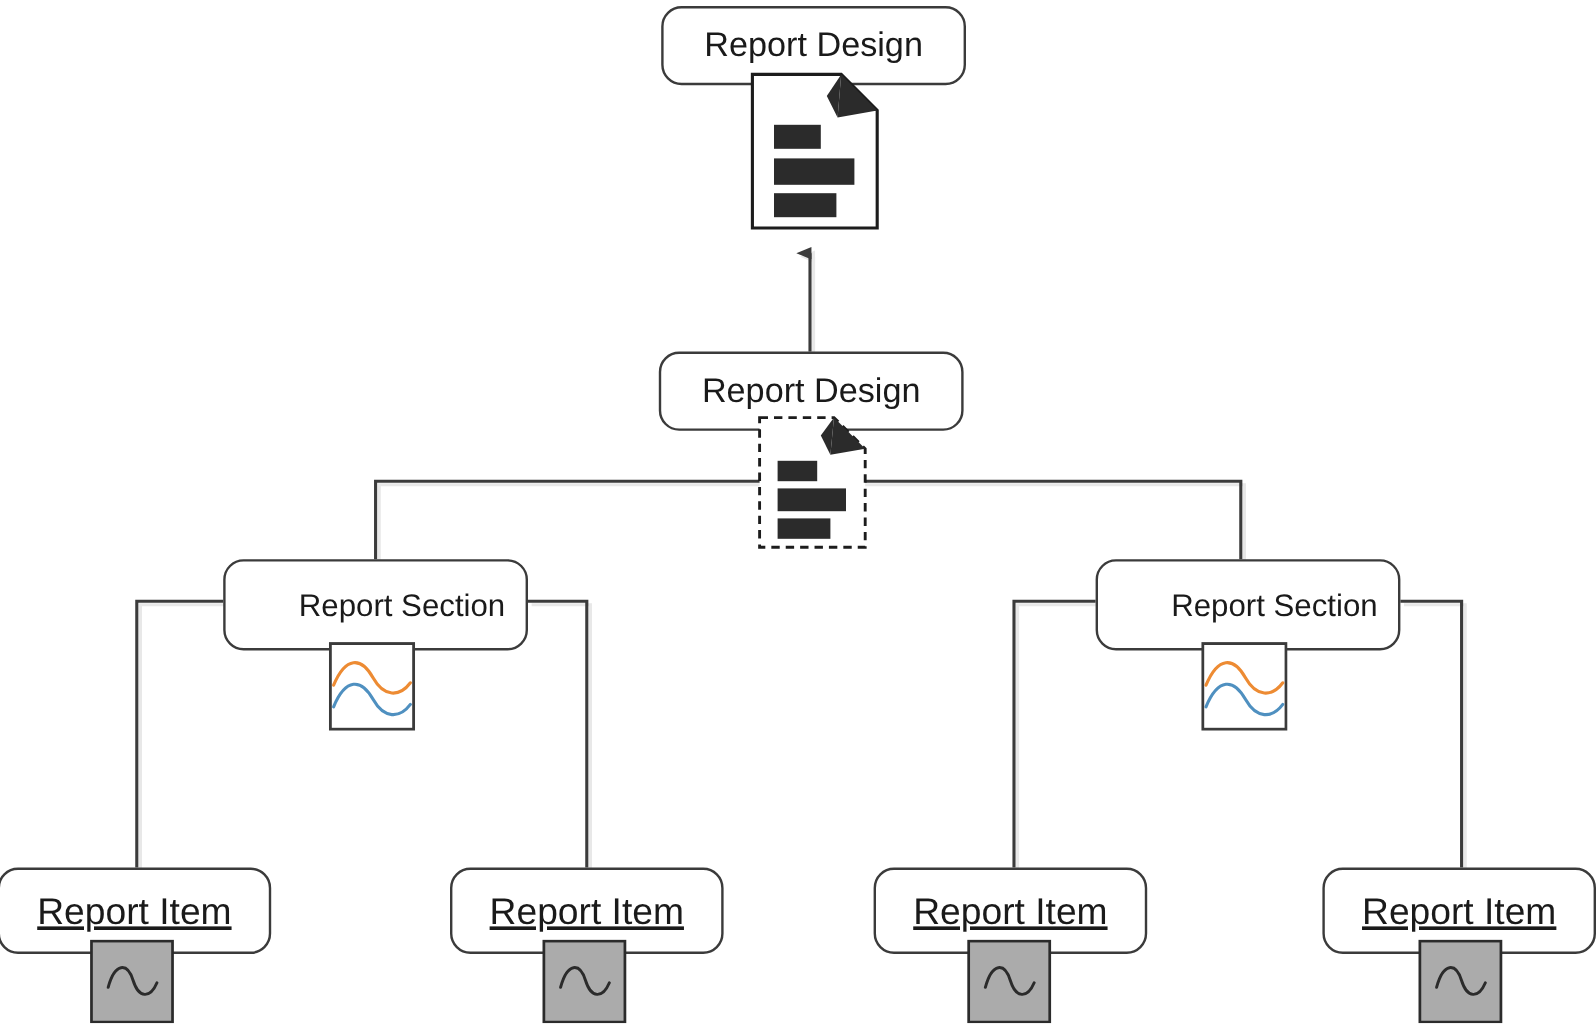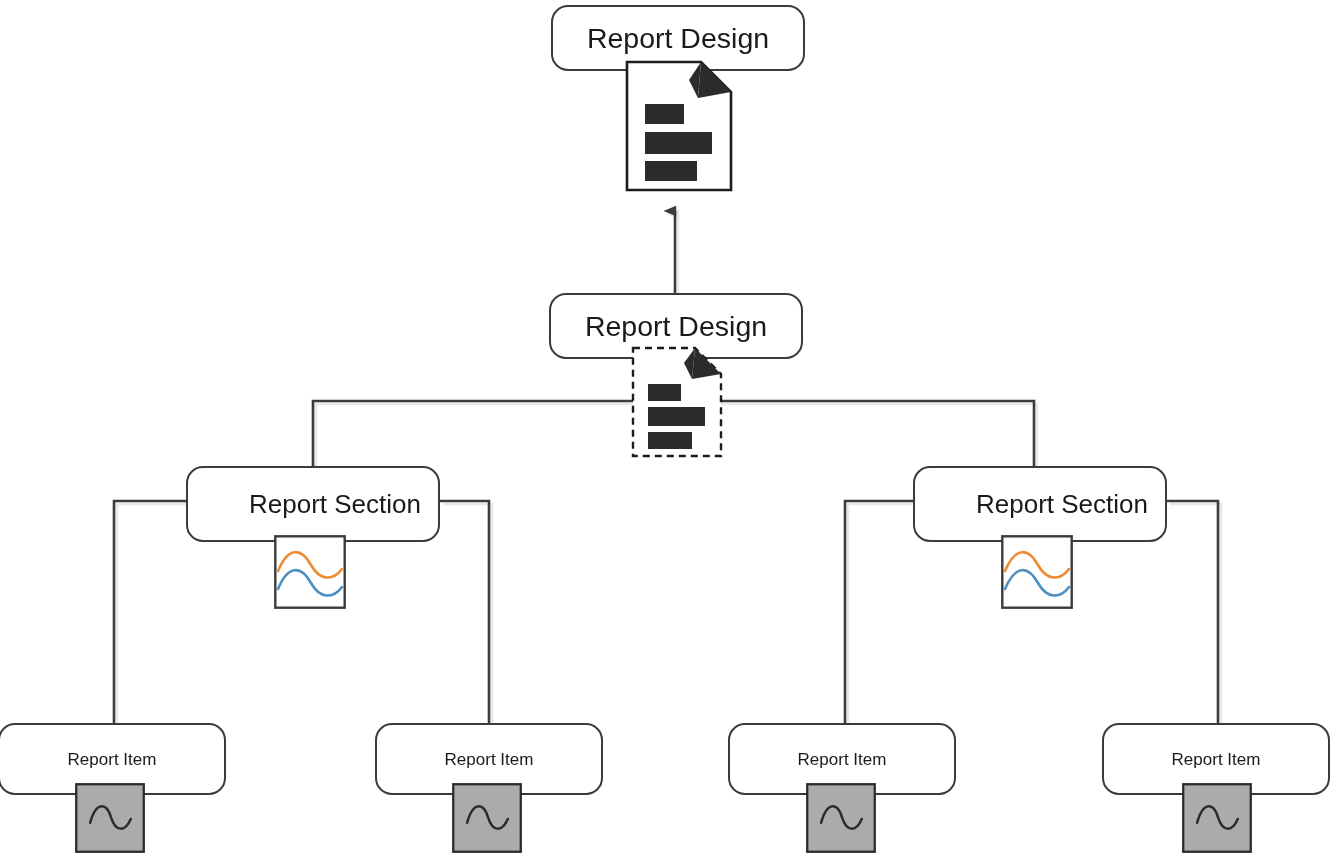--- a/index.html
+++ b/index.html
@@ -45,21 +45,22 @@
   }
   .node.lvl0 .node-label,
   .node.lvl1 .node-label {
     font-size: 28.5px;
   }
   .node.lvl2 .node-label {
     font-size: 26px;
     margin-left: 44px;
   }
   .node.lvl3 .node-label {
-    font-size: 17px;
+    font-size: 31px;
+    text-decoration: underline;
   }
   
   .doc-icon {
     position: absolute;
     z-index: 7;
   }
   
   .chart-icon {
     position: absolute;
     z-index: 7;

